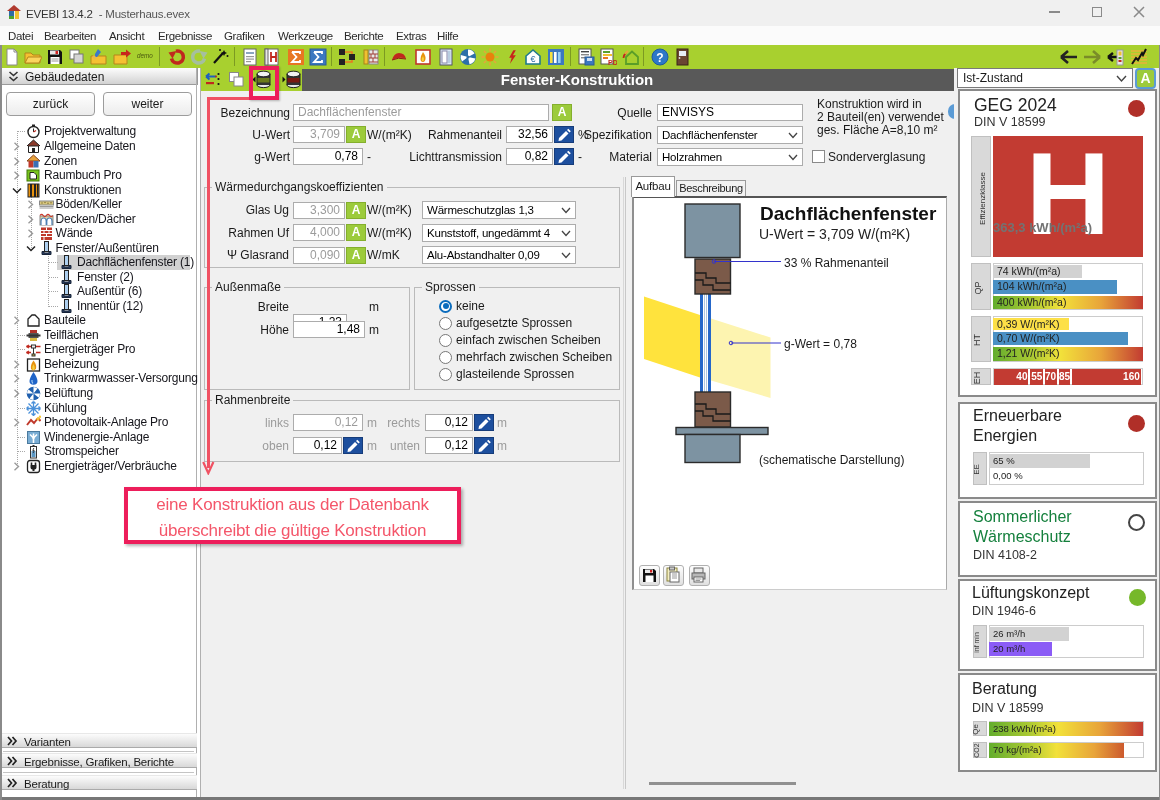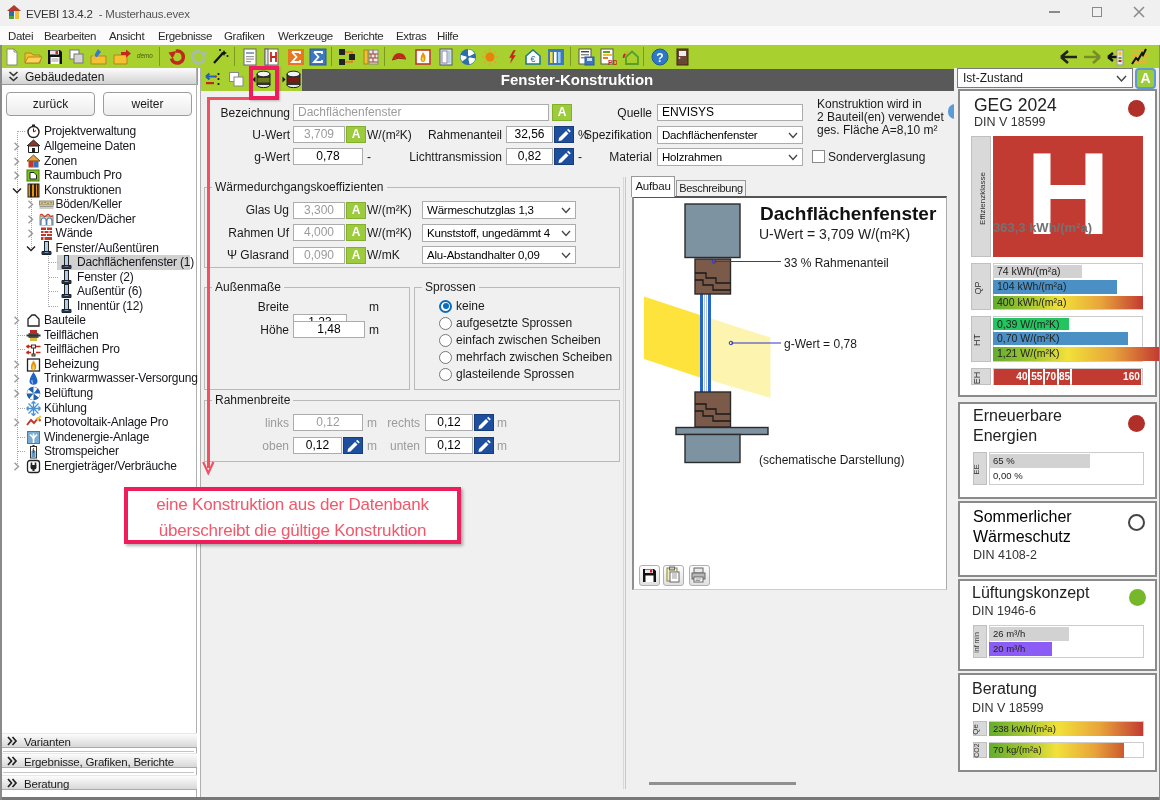--- a/index.html
+++ b/index.html
@@ -2,21 +2,21 @@
 <html><head><meta charset="utf-8">
 <style>
 *{margin:0;padding:0;box-sizing:border-box}
 html,body{width:1160px;height:800px;overflow:hidden;font-family:"Liberation Sans",sans-serif;background:#f0f0f0;position:relative}
 .abs{position:absolute}
 .lbl{position:absolute;font-size:12px;color:#1a1a1a;white-space:nowrap;line-height:14px}
 .lblr{text-align:right}
 .mn{font-size:11.5px;letter-spacing:-0.35px;color:#2b2b2b}
 .gray{color:#9b9b9b}
 .inp{position:absolute;height:17px;background:#fff;border:1px solid #acacac;font-size:12px;line-height:15px;padding:0 4px;white-space:nowrap;overflow:hidden}
-.num{text-align:center}
+.num{text-align:right}
 .abtn{position:absolute;width:20px;height:17px;background:#9ccb3b;border:1px solid #84af2d;color:#fff;font-weight:bold;text-align:center;font-size:12px;line-height:15px}
 .pbtn{position:absolute;width:20px;height:17px;background:#1d4f9e;border:1px solid #163c7a}
 .dd{position:absolute;height:18px;background:#fff;border:1px solid #acacac;font-size:11.5px;letter-spacing:-0.2px;line-height:16px;padding:0 4px;white-space:nowrap}
 .grp{position:absolute;border:1px solid #bababa}
 .glab{position:absolute;font-size:12px;color:#1a1a1a;background:#f0f0f0;padding:0 3px;white-space:nowrap;line-height:12px}
 .trow{position:absolute;height:15px;font-size:12px;letter-spacing:-0.2px;color:#16161c;white-space:nowrap;line-height:15px;left:0;width:196px}
 .card{position:absolute;background:#fff;border:2px solid #8a8a8a}
 .vlab{position:absolute;background:#d9d9d9;border:1px solid #c0c0c0}
 .vlab span{position:absolute;transform:rotate(-90deg);transform-origin:center;font-size:9px;color:#333;white-space:nowrap}
 .bartxt{font-size:10.5px;color:#222;line-height:13px;padding-left:4px;white-space:nowrap;overflow:hidden}
@@ -345,21 +345,21 @@
   </svg>
 <div class="trow" style="top:327.8px;left:44px">Teilflächen</div>
 <svg class="abs" style="left:26px;top:342.4px" width="15" height="15" viewBox="0 0 15 15">
     <path d="M0.5,4.5 L5,4.5 M0.5,10.5 L5,10.5" stroke="#c0281e" stroke-width="1.6"></path>
     <path d="M0.5,4.5 L3,3 M0.5,4.5 L3,6 M0.5,10.5 L3,9 M0.5,10.5 L3,12" stroke="#c0281e" stroke-width="1.2" fill="none"></path>
     <rect x="5.5" y="3" width="4" height="3" fill="#eee" stroke="#333"></rect>
     <path d="M7.5,6 L7.5,12" stroke="#333"></path>
     <rect x="6" y="12" width="3" height="2" fill="#d8b840" stroke="#333"></rect>
     <path d="M10,4.5 L14.5,4.5 M10,10.5 L14.5,10.5" stroke="#c0281e" stroke-width="1.6"></path>
   </svg>
-<div class="trow" style="top:342.4px;left:44px">Teilflächen Pro</div>
+<div class="trow" style="top:342.4px;left:44px">Energieträger Pro</div>
 <svg class="abs" style="left:12px;top:359.9px" width="9" height="9" viewBox="0 0 9 9">
     <path d="M2.5,0.8 L6.5,4.5 L2.5,8.2" stroke="#9a9a9a" stroke-width="1.4" fill="none"></path>
   </svg>
 <svg class="abs" style="left:26px;top:356.9px" width="15" height="15" viewBox="0 0 15 15">
     <rect x="1.5" y="2" width="12" height="12" fill="#fff" stroke="#222" stroke-width="1.3"></rect>
     <path d="M7.5,3.5 Q11,8 10,11.5 Q9,13.5 7.5,13.5 Q5.5,13.5 5,11.5 Q4.3,8 7.5,3.5 Z" fill="#e8920e"></path>
     <path d="M7.5,7 Q9.3,10 8.5,13 L6.5,13 Q5.6,10 7.5,7 Z" fill="#f5d040"></path>
   </svg>
 <div class="trow" style="top:356.9px;left:44px">Beheizung</div>
 <svg class="abs" style="left:12px;top:374.4px" width="9" height="9" viewBox="0 0 9 9">
@@ -651,43 +651,43 @@
     <span style="left:-1px;top:19px">QP</span>
   </div>
 <div class="abs" style="left:993px;top:263px;width:150px;height:47px;background:#fff;border:1px solid #ccc"></div>
 <div class="abs bartxt" style="left:993px;top:264.5px;width:89px;height:13px;background:#d2d2d2">74 kWh/(m²a)</div>
 <div class="abs bartxt" style="left:993px;top:279.5px;width:124px;height:14px;background:#4a90c4">104 kWh/(m²a)</div>
 <div class="abs bartxt" style="left:993px;top:295.5px;width:150px;height:13px;background:linear-gradient(to right,#63ad2e,#a8c832 25%,#f2e13a 45%,#e8a43a 72%,#c23b32)">400 kWh/(m²a)</div>
 <div class="vlab" style="left:971px;top:316px;width:20px;height:46px">
     <span style="left:-1px;top:18px">HT</span>
   </div>
 <div class="abs" style="left:993px;top:316px;width:150px;height:46px;background:#fff;border:1px solid #ccc"></div>
-<div class="abs bartxt" style="left:993px;top:317.5px;width:76px;height:12px;background:#22c55e">0,39 W/(m²K)</div>
+<div class="abs bartxt" style="left:993px;top:317.5px;width:76px;height:12px;background:#fde047">0,39 W/(m²K)</div>
 <div class="abs bartxt" style="left:993px;top:331.5px;width:135px;height:13px;background:#4a90c4">0,70 W/(m²K)</div>
-<div class="abs bartxt" style="left:993px;top:346.5px;width:166px;height:14px;background:linear-gradient(to right,#63ad2e,#a8c832 25%,#f2e13a 45%,#e8a43a 72%,#c23b32)">1,21 W/(m²K)</div>
+<div class="abs bartxt" style="left:993px;top:346.5px;width:150px;height:14px;background:linear-gradient(to right,#63ad2e,#a8c832 25%,#f2e13a 45%,#e8a43a 72%,#c23b32)">1,21 W/(m²K)</div>
 <div class="vlab" style="left:971px;top:368px;width:20px;height:17px">
     <span style="left:-1px;top:4px">EH</span>
   </div>
 <div class="abs" style="left:993px;top:368px;width:150px;height:17px;background:#fff;border:1px solid #ccc"></div>
 <div class="abs" style="left:993.7px;top:368.5px;width:34.8px;height:16px;background:#c23b32;color:#fff;font-size:10px;font-weight:bold;text-align:right;line-height:16px;padding-right:1px">40</div>
 <div class="abs" style="left:1030.3px;top:368.5px;width:13px;height:16px;background:#c23b32;color:#fff;font-size:10px;font-weight:bold;text-align:right;line-height:16px;padding-right:1px">55</div>
 <div class="abs" style="left:1045px;top:368.5px;width:12.2px;height:16px;background:#c23b32;color:#fff;font-size:10px;font-weight:bold;text-align:right;line-height:16px;padding-right:1px">70</div>
 <div class="abs" style="left:1059px;top:368.5px;width:11.3px;height:16px;background:#c23b32;color:#fff;font-size:10px;font-weight:bold;text-align:right;line-height:16px;padding-right:1px">85</div>
 <div class="abs" style="left:1072px;top:368.5px;width:68.8px;height:16px;background:#c23b32;color:#fff;font-size:10px;font-weight:bold;text-align:right;line-height:16px;padding-right:1px">160</div>
 <div class="card" style="left:958px;top:402px;width:199px;height:97px"></div>
 <div class="abs" style="left:973px;top:406px;font-size:16px;color:#222;line-height:20px">Erneuerbare<br>Energien</div>
 <div class="abs" style="left:1128px;top:415px;width:17px;height:17px;border-radius:50%;background:#b02f28"></div>
 <div class="vlab" style="left:973px;top:452px;width:14px;height:33px">
     <span style="left:-3px;top:12px;font-size:8px">EE</span>
   </div>
 <div class="abs" style="left:989px;top:452px;width:155px;height:33px;background:#fff;border:1px solid #ccc"></div>
 <div class="abs bartxt" style="left:989px;top:453.5px;width:101px;height:14px;background:#d2d2d2;font-size:9.5px">65 %</div>
 <div class="abs bartxt" style="left:989px;top:469px;width:100px;height:14px;font-size:9.5px">0,00 %</div>
 <div class="card" style="left:958px;top:501px;width:199px;height:76px"></div>
-<div class="abs" style="left:973px;top:507px;font-size:16px;color:#000000;line-height:20px">Sommerlicher<br>Wärmeschutz</div>
+<div class="abs" style="left:973px;top:507px;font-size:16px;color:#15803d;line-height:20px">Sommerlicher<br>Wärmeschutz</div>
 <div class="abs" style="left:1128px;top:514px;width:17px;height:17px;border-radius:50%;background:#fff;border:2px solid #444"></div>
 <div class="abs" style="left:973px;top:548px;font-size:12.5px;color:#333">DIN 4108-2</div>
 <div class="card" style="left:958px;top:579px;width:199px;height:92px"></div>
 <div class="abs" style="left:972px;top:584px;font-size:16px;color:#222">Lüftungskonzept</div>
 <div class="abs" style="left:1129px;top:589px;width:17px;height:17px;border-radius:50%;background:#76b82a"></div>
 <div class="abs" style="left:972px;top:604px;font-size:12.5px;color:#333">DIN 1946-6</div>
 <div class="vlab" style="left:973px;top:625px;width:14px;height:33px">
     <span style="left:-8px;top:13px;font-size:7px">inf min</span>
   </div>
 <div class="abs" style="left:989px;top:625px;width:155px;height:33px;background:#fff;border:1px solid #ccc"></div>

